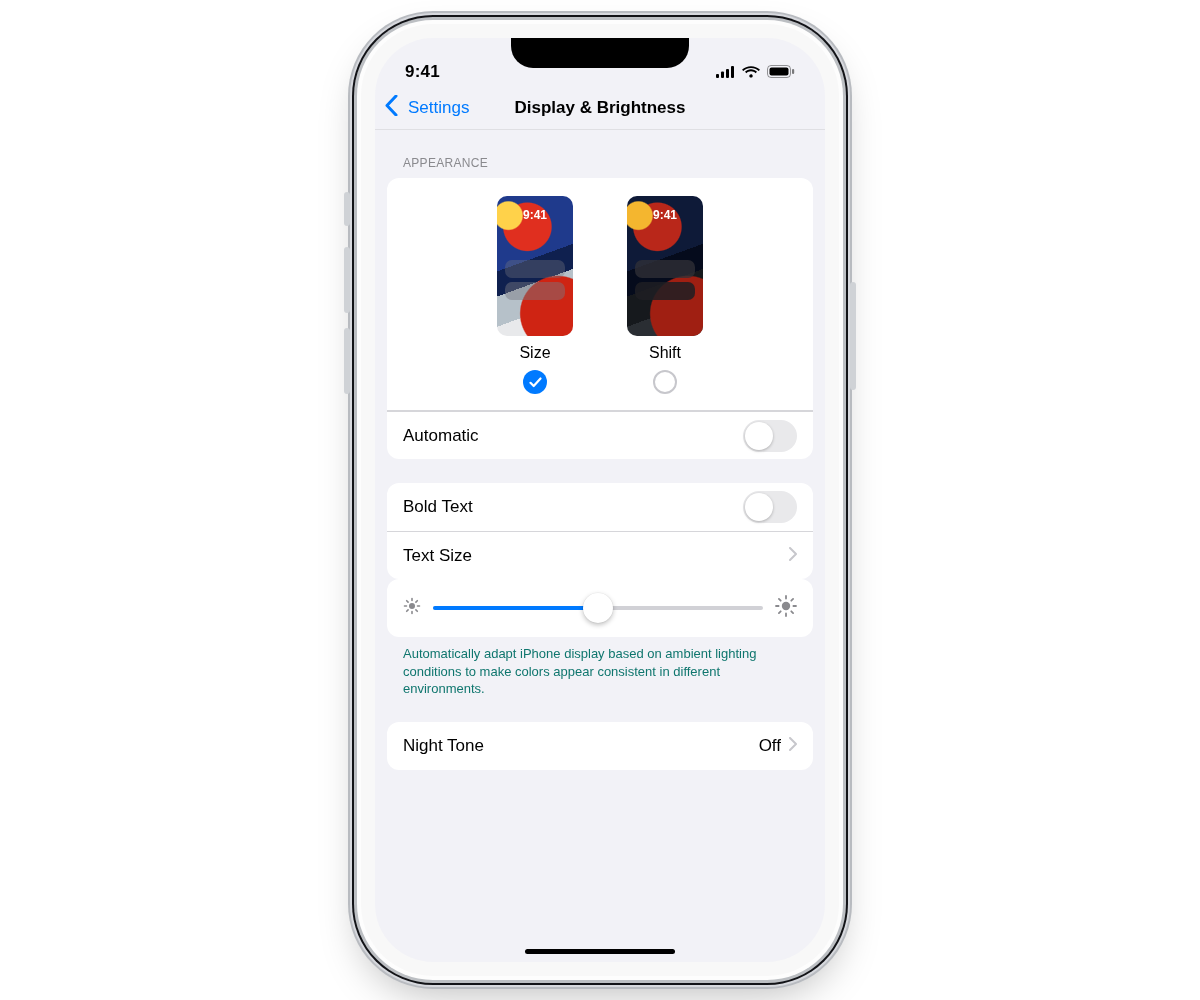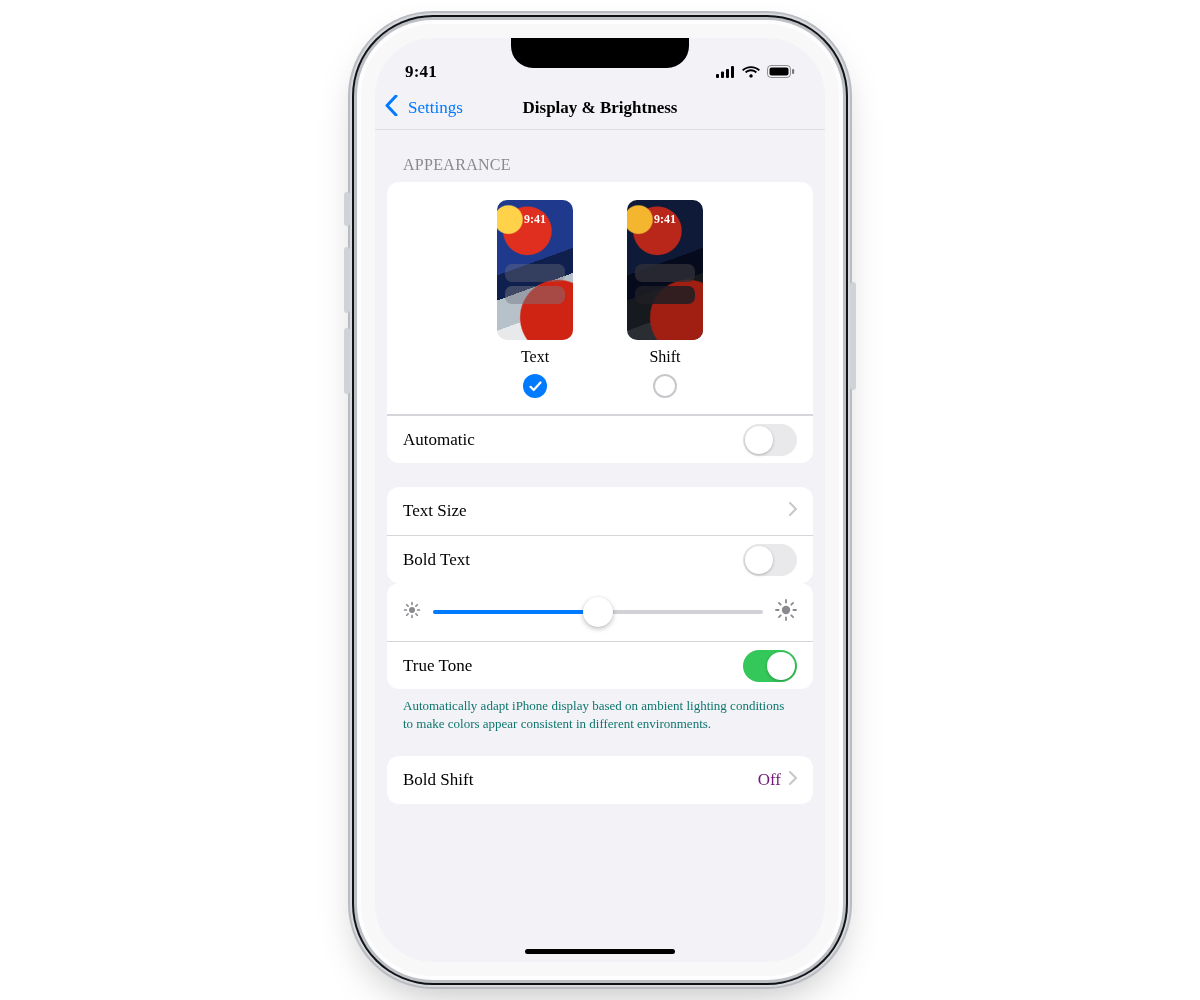--- a/index.html
+++ b/index.html
@@ -20,21 +20,20 @@
     height: 952px;
     border-radius: 72px;
     background: #f8f8f8;
     box-shadow:
       0 0 0 4px #fdfdfd,
       0 0 0 7px #bcbfc3,
       0 0 0 9px #121317,
       0 0 0 11px #d7d9de,
       0 0 0 13px #b8bbc0,
       0 18px 40px rgba(0,0,0,.26);
-    font-family: Liberation Serif, serif;
   }
   .side-btn { position:absolute; background:#cfd2d6; border-radius:4px; }
   .btn-mute  { left:-17px; top:168px; width:6px; height:34px; }
   .btn-volu  { left:-17px; top:223px; width:6px; height:66px; }
   .btn-vold  { left:-17px; top:304px; width:6px; height:66px; }
   .btn-power { right:-17px; top:258px; width:6px; height:108px; }
 
   .screen {
     position:absolute; inset:14px;
     border-radius:58px;
@@ -66,25 +65,25 @@
   
   .nav {
     height:44px; display:flex; align-items:center; position:relative; padding:0 10px;
     border-bottom:0.5px solid rgba(0,0,0,.08);
   }
   .nav-back { display:flex; align-items:center; gap:10px; color:#007aff; font-size:17px; }
   .nav-title { position:absolute; left:0; right:0; text-align:center; font-size:17px; font-weight:700; color:#000; pointer-events:none; }
 
   
   .content { flex:1; overflow:hidden; }
-  .section-header { font-size:16px; color:#8a8a8e; letter-spacing:.3px; padding:26px 28px 8px; text-transform:uppercase; }
+  .section-header { font-size:12px; color:#8a8a8e; letter-spacing:.3px; padding:26px 28px 8px; text-transform:uppercase; }
   .group { background:#fff; border-radius:12px; margin:0 12px; overflow:hidden; }
   .row { min-height:48px; display:flex; align-items:center; padding:0 16px; font-size:17px; color:#000; position:relative; }
   .row + .row { border-top:0.5px solid #d6d6da; }
-  .row-val { margin-left:auto; color:#701a75; font-size:17px; }
+  .row-val { margin-left:auto; color:#000000; font-size:17px; }
   .footer-note { font-size:13px; color:#0f766e; line-height:1.35; padding:8px 28px 0; }
 
   
   .appearance-row { padding:18px 0 16px; justify-content:center; gap:54px; border-bottom:0.5px solid #d6d6da; }
   .appear-opt { display:flex; flex-direction:column; align-items:center; gap:8px; }
   .thumb { width:76px; height:140px; border-radius:10px; overflow:hidden; position:relative; }
   .thumb .wp { position:absolute; inset:0; }
   .thumb .overlay { position:absolute; bottom:36px; left:8px; right:8px; border-radius:7px; }
   .thumb .overlay2 { position:absolute; bottom:58px; left:8px; right:8px; border-radius:7px; }
   .thumb .t-time { position:absolute; top:12px; left:0; right:0; text-align:center; color:#fff; font-size:12px; font-weight:600; }
@@ -191,21 +190,21 @@
       <div class="group">
         <div class="row appearance-row">
 
           <div class="appear-opt">
             <div class="thumb">
               <div class="wp wp-light"></div>
               <div class="t-time">9:41</div>
               <div class="overlay2" style="height:18px;background:rgba(120,120,128,.36);"></div>
               <div class="overlay" style="height:18px;background:rgba(120,120,128,.46);"></div>
             </div>
-            <div class="appear-label">Text</div>
+            <div class="appear-label">Size</div>
             <div class="radio on">
               <svg width="13" height="11" viewBox="0 0 13 11">
                   <path d="M1.5 5.8 4.7 9l6.8-7.5" fill="none" stroke="#fff" stroke-width="2.2" stroke-linecap="round" stroke-linejoin="round"></path>
                 </svg>
             </div>
           </div>
 
           <div class="appear-opt">
             <div class="thumb">
               <div class="wp wp-dark"></div>
@@ -223,32 +222,32 @@
           <div style="margin-left:auto" class="switch" id="sw-auto">
               <div class="knob"></div>
             </div>
         </div>
       </div>
 
       <div class="gap"></div>
 
       <div class="group">
         <div class="row">
+          <span>Bold Text</span>
+          <div style="margin-left:auto" class="switch" id="sw-bold">
+              <div class="knob"></div>
+            </div>
+        </div>
+        <div class="row">
           <span>Text Size</span>
           <span class="chev" style="margin-left:auto">
             <svg width="8" height="14" viewBox="0 0 8 14">
                 <path d="M1 1l6 6-6 6" fill="none" stroke="#c7c7cc" stroke-width="2" stroke-linecap="round" stroke-linejoin="round"></path>
               </svg>
           </span>
-        </div>
-        <div class="row">
-          <span>Bold Text</span>
-          <div style="margin-left:auto" class="switch" id="sw-bold">
-              <div class="knob"></div>
-            </div>
         </div>
       </div>
 
       <div class="group">
         <div class="row slider-row">
           <span class="sun-small">
             <svg width="18" height="18" viewBox="0 0 18 18">
                 <g stroke="#8a8a8e" stroke-width="1.6" stroke-linecap="round">
                   <circle cx="9" cy="9" r="3" fill="#8a8a8e" stroke="none"></circle>
                   <path d="M9 1.5v2M9 14.5v2M1.5 9h2M14.5 9h2M3.7 3.7l1.4 1.4M12.9 12.9l1.4 1.4M14.3 3.7l-1.4 1.4M5.1 12.9l-1.4 1.4"></path>
@@ -261,34 +260,28 @@
           </div>
           <span class="sun-large">
             <svg width="22" height="22" viewBox="0 0 22 22">
                 <g stroke="#8a8a8e" stroke-width="1.8" stroke-linecap="round">
                   <circle cx="11" cy="11" r="4.2" fill="#8a8a8e" stroke="none"></circle>
                   <path d="M11 1v2.6M11 18.4V21M1 11h2.6M18.4 11H21M3.9 3.9l1.8 1.8M16.3 16.3l1.8 1.8M18.1 3.9l-1.8 1.8M5.7 16.3l-1.8 1.8"></path>
                 </g>
               </svg>
           </span>
         </div>
-        <div class="row">
-          <span>True Tone</span>
-          <div style="margin-left:auto" class="switch on" id="sw-tt">
-              <div class="knob"></div>
-            </div>
-        </div>
       </div>
       <div class="footer-note">Automatically adapt iPhone display based on ambient lighting conditions to make colors appear consistent in different environments.</div>
 
       <div class="gap"></div>
 
       <div class="group">
         <div class="row">
-          <span>Bold Shift</span>
+          <span>Night Tone</span>
           <span class="row-val">Off</span>
           <span class="chev">
             <svg width="8" height="14" viewBox="0 0 8 14">
                 <path d="M1 1l6 6-6 6" fill="none" stroke="#c7c7cc" stroke-width="2" stroke-linecap="round" stroke-linejoin="round"></path>
               </svg>
           </span>
         </div>
       </div>
 
     </div>

